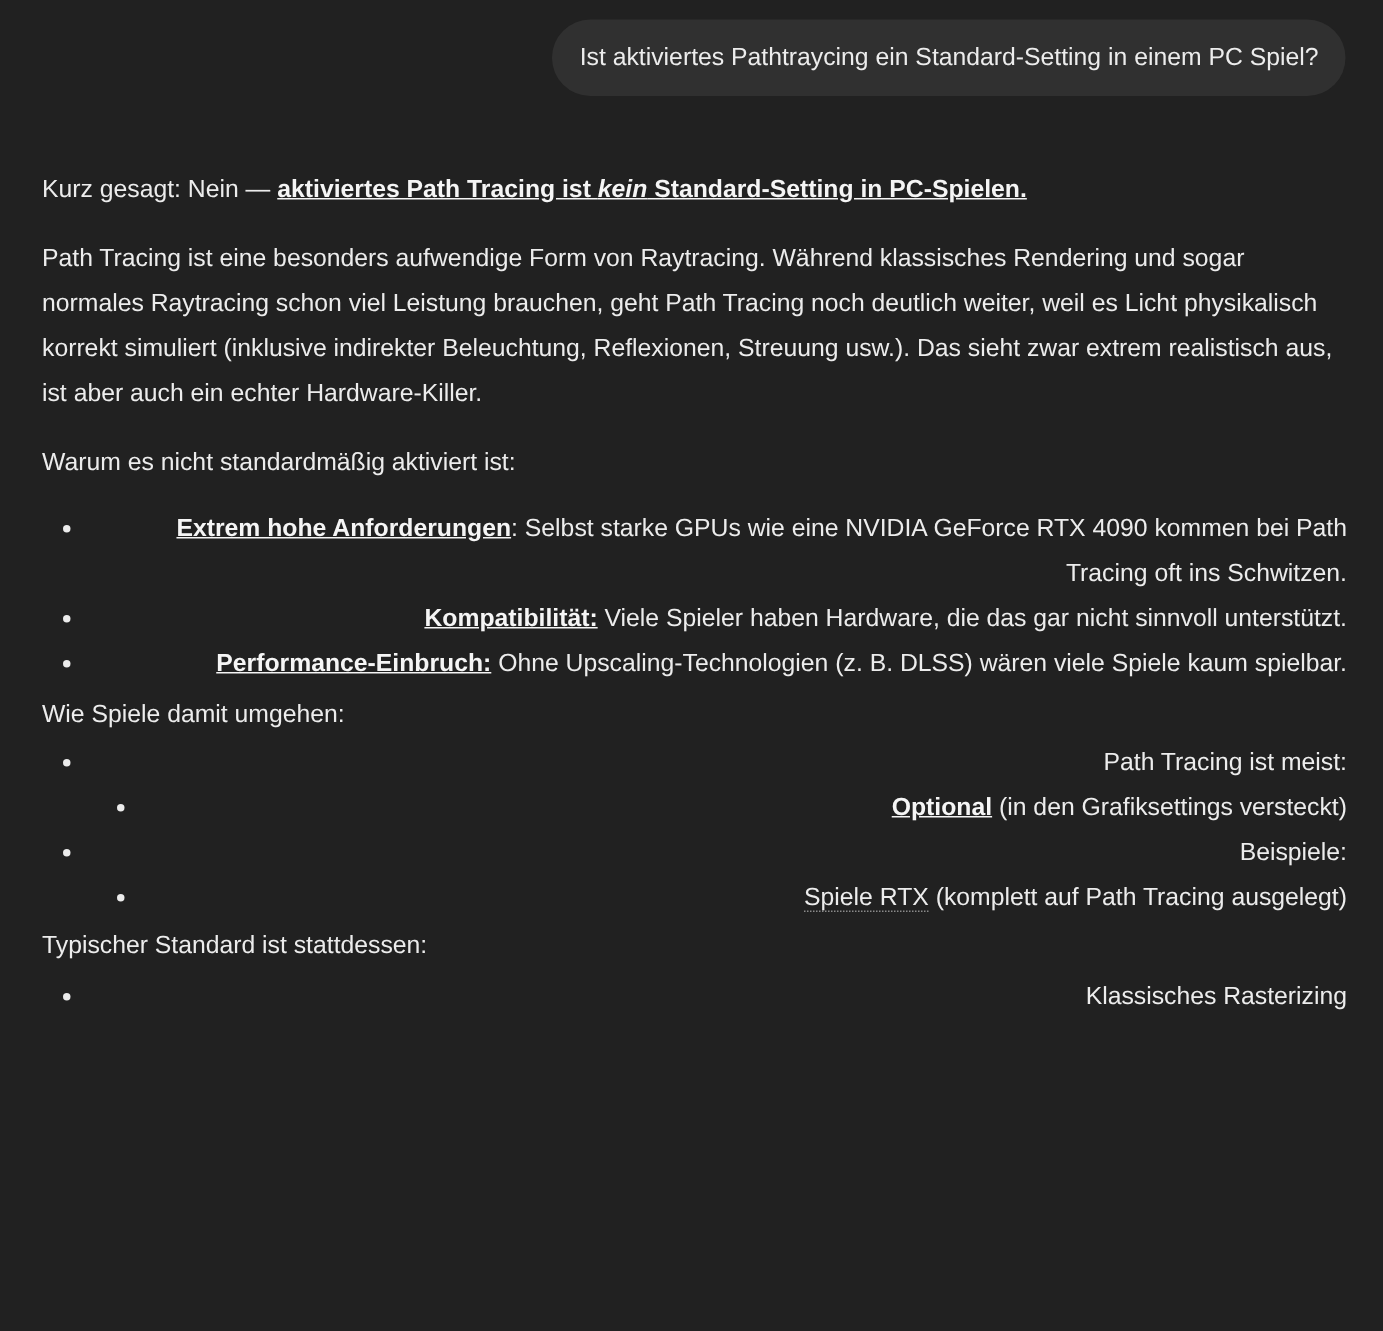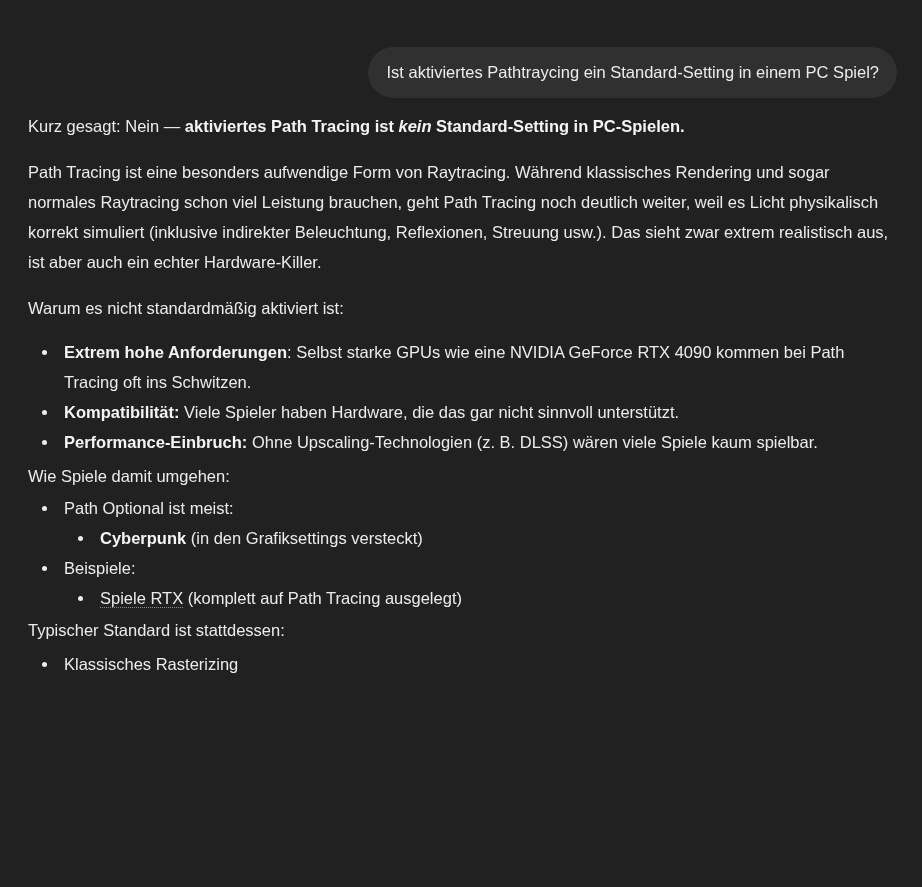--- a/index.html
+++ b/index.html
@@ -15,21 +15,20 @@
       color: #ececec;
       font-size: 16.5px;
       position: relative;
     }
     .user-row {
       position: absolute;
       top: 13px;
       right: 25px;
       display: flex;
       justify-content: center;
-      margin-top: 34px;
     }
     .user-bubble {
       background: #303030;
       border-radius: 26px;
       padding: 15px 18px 16px 18px;
       font-size: 16.5px;
       line-height: 20px;
       color: #ececec;
       white-space: nowrap;
     }
@@ -39,26 +38,27 @@
       top: 111px;
       width: 870px;
       line-height: 30px;
     }
     .assistant p {
       margin: 0;
     }
     .p-intro { margin-bottom: 16px !important; }
     .p-body { margin-bottom: 16px !important; }
     .p-heading { margin-bottom: 14px !important; }
-    strong { font-weight: bold; color: #f5f5f5; }
+    strong { font-weight: bold; color: #f5f5f5; text-decoration: underline; }
     em { font-style: italic; }
     ul {
       margin: 0;
       padding: 0;
       list-style: none;
+      text-align: right;
     }
     li {
       position: relative;
       padding-left: 36px;
     }
     li::before {
       content: "";
       position: absolute;
       left: 14px;
       top: 13px;
@@ -101,23 +101,23 @@
   <ul class="list-warum">
     <li><strong>Extrem hohe Anforderungen</strong><span>:</span><span> Selbst starke GPUs wie eine NVIDIA GeForce RTX 4090 kommen bei Path Tracing oft ins Schwitzen.</span></li>
     <li><strong>Kompatibilität:</strong><span> Viele Spieler haben Hardware, die das gar nicht sinnvoll unterstützt.</span></li>
     <li><strong>Performance-Einbruch:</strong><span> Ohne Upscaling-Technologien (z. B. DLSS) wären viele Spiele kaum spielbar.</span></li>
   </ul>
 
   <p>Wie Spiele damit umgehen:</p>
 
   <ul class="list-wie">
     <li>
-      <span>Path Optional ist meist:</span>
+      <span>Path Tracing ist meist:</span>
       <ul class="nested">
-        <li><strong>Cyberpunk</strong><span> (in den Grafiksettings versteckt)</span></li>
+        <li><strong>Optional</strong><span> (in den Grafiksettings versteckt)</span></li>
       </ul>
     </li>
     <li>
       <span>Beispiele:</span>
       <ul class="nested">
         <li><span class="link">Spiele RTX</span><span> (komplett auf Path Tracing ausgelegt)</span></li>
       </ul>
     </li>
   </ul>
 

